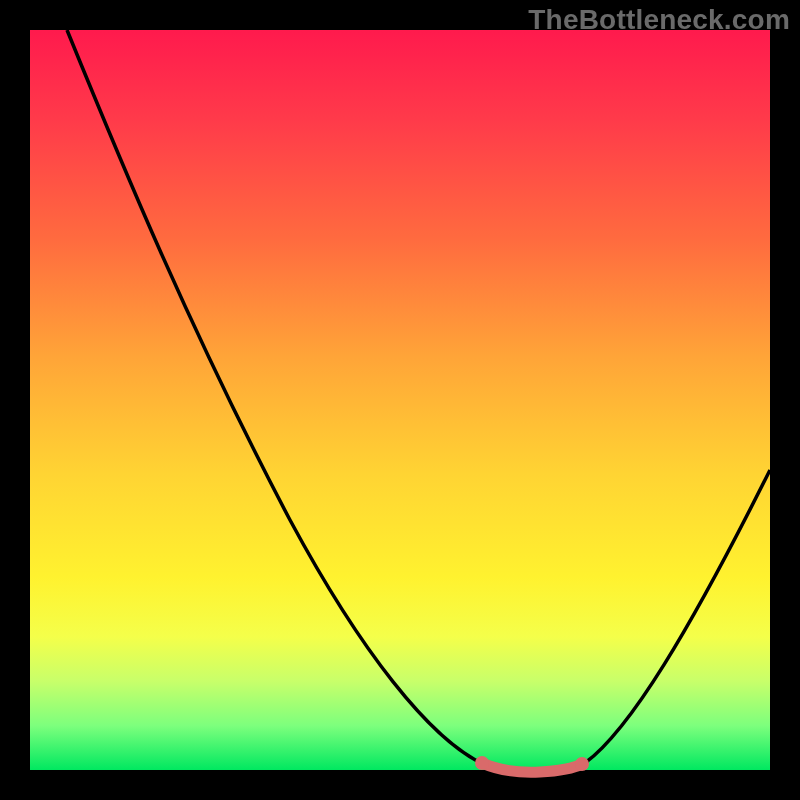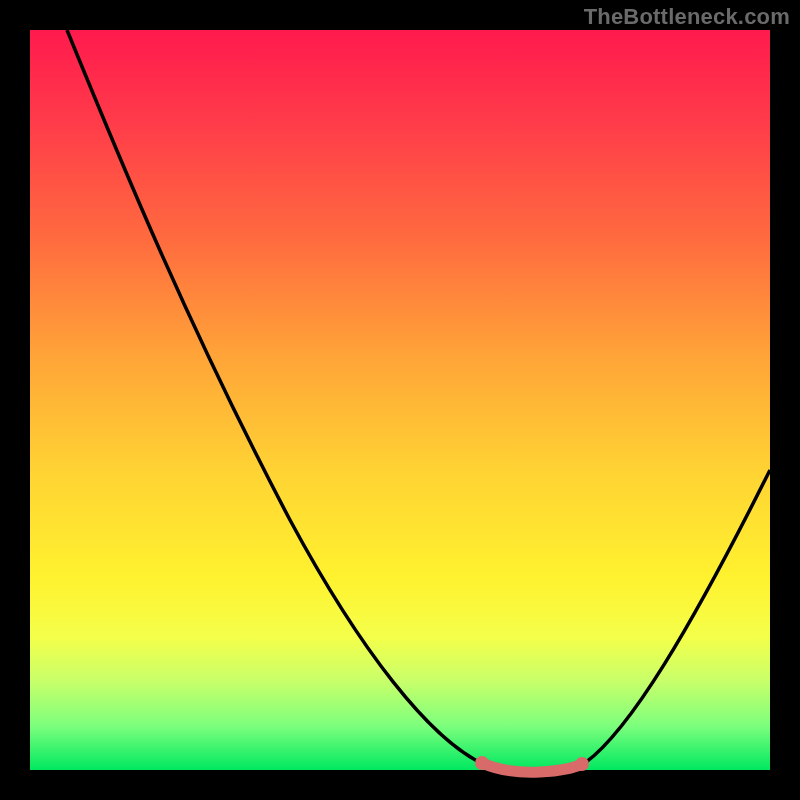--- a/index.html
+++ b/index.html
@@ -42,21 +42,21 @@
     top: 30px;
     width: 740px;
     height: 740px;
     overflow: visible;
   }
   .watermark {
     position: absolute;
     top: 4px;
     right: 10px;
     font-family: Arial, Helvetica, sans-serif;
-    font-size: 22px;
+    font-size: 28px;
     font-weight: bold;
     color: #6a6a6a;
     letter-spacing: 0.2px;
   }
 </style>
 </head>
 <body>
 
 <div class="frame">
   <div class="plot"></div>

